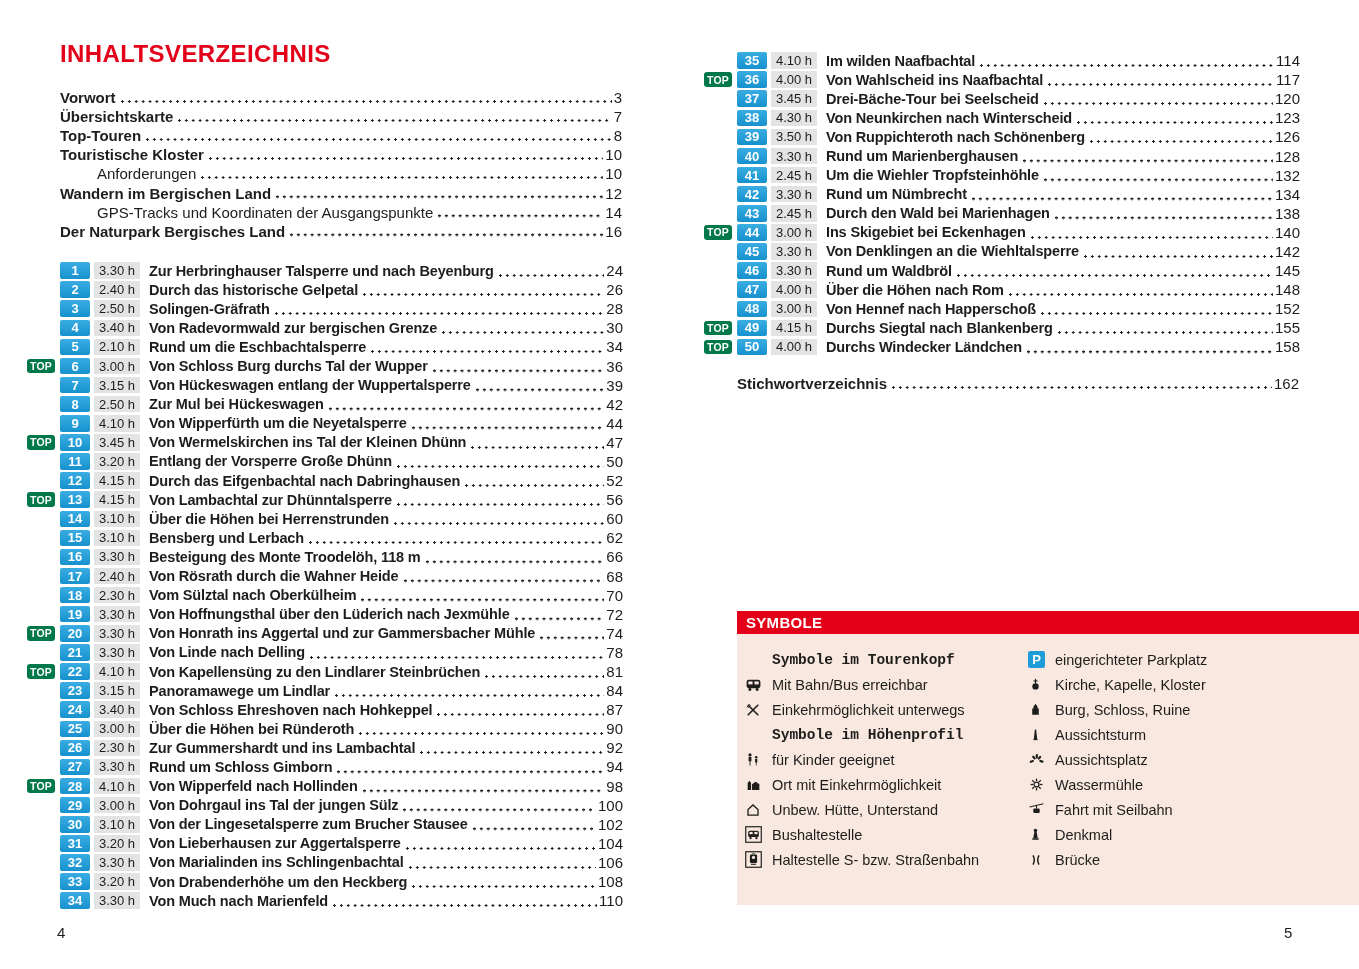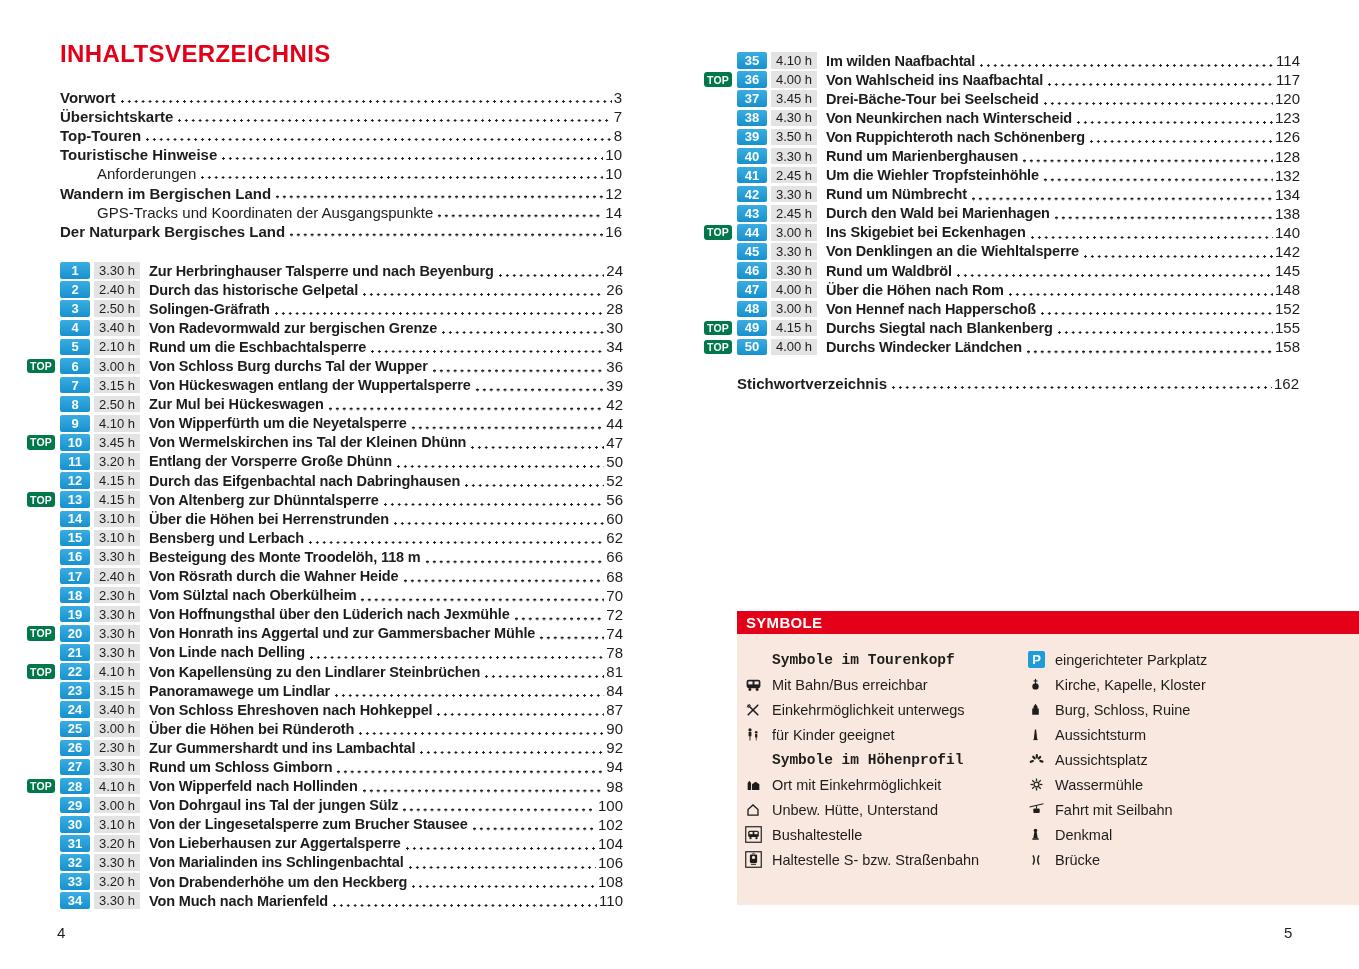--- a/index.html
+++ b/index.html
@@ -93,21 +93,21 @@
       <span class="fm-label">Übersichtskarte</span>
       <span class="leader"></span>
       <span class="fm-page">7</span>
     </div>
     <div class="fm-row">
       <span class="fm-label">Top-Touren</span>
       <span class="leader"></span>
       <span class="fm-page">8</span>
     </div>
     <div class="fm-row">
-      <span class="fm-label">Touristische Hinweise</span>
+      <span class="fm-label">Touristische Kloster</span>
       <span class="leader"></span>
       <span class="fm-page">10</span>
     </div>
     <div class="fm-row indent">
       <span class="fm-label">Anforderungen</span>
       <span class="leader"></span>
       <span class="fm-page">10</span>
     </div>
     <div class="fm-row">
       <span class="fm-label">Wandern im Bergischen Land</span>
@@ -226,21 +226,21 @@
       <span class="tour-title">Durch das Eifgenbachtal nach Dabringhausen</span>
       <span class="leader"></span>
       <span class="tour-page">52</span>
     </div>
     <div class="tour-row">
       <span class="top-cell">
         <span class="top-badge">TOP</span>
       </span>
       <span class="num-badge">13</span>
       <span class="time-cell">4.15 h</span>
-      <span class="tour-title">Von Altenberg zur Dhünntalsperre</span>
+      <span class="tour-title">Von Lambachtal zur Dhünntalsperre</span>
       <span class="leader"></span>
       <span class="tour-page">56</span>
     </div>
     <div class="tour-row">
       <span class="top-cell"></span>
       <span class="num-badge">14</span>
       <span class="time-cell">3.10 h</span>
       <span class="tour-title">Über die Höhen bei Herrenstrunden</span>
       <span class="leader"></span>
       <span class="tour-page">60</span>
@@ -583,34 +583,34 @@
               <g stroke="#1d1d1b" stroke-width="1.6" stroke-linecap="round" fill="none">
                 <path d="M3.2 3.2 L12.8 12.8"></path>
                 <path d="M12.8 3.2 L3.2 12.8"></path>
                 <path d="M2.1 4.9 L4.6 2.4" stroke-width="0.9"></path>
                 <path d="M3.0 5.8 L5.5 3.3" stroke-width="0.9"></path>
               </g>
             </svg>
           </span>
           <span class="sym-label">Einkehrmöglichkeit unterwegs</span>
         </div>
+        <div class="sym-row header">
+          <span class="sym-icon-cell"></span>
+          <span class="sym-label">Symbole im Höhenprofil</span>
+        </div>
         <div class="sym-row">
           <span class="sym-icon-cell">
             <svg viewBox="0 0 16 16" width="16" height="16" fill="#1d1d1b">
               <circle cx="5" cy="2.9" r="1.6"></circle>
               <path d="M3.6 5.1 h2.8 v4.1 h-0.95 v4.4 h-0.9 v-4.4 h-0.95 z"></path>
               <circle cx="11.2" cy="5.3" r="1.3"></circle>
               <path d="M10.1 7.1 h2.2 v3.3 h-0.75 v3.2 h-0.7 v-3.2 h-0.75 z"></path>
             </svg>
           </span>
           <span class="sym-label">für Kinder geeignet</span>
-        </div>
-        <div class="sym-row header">
-          <span class="sym-icon-cell"></span>
-          <span class="sym-label">Symbole im Höhenprofil</span>
         </div>
         <div class="sym-row">
           <span class="sym-icon-cell">
             <svg viewBox="0 0 16 16" width="17" height="17" fill="#1d1d1b">
               <path d="M2.5 13.2 V6.6 L4.1 4.4 L5.7 6.6 V13.2 Z"></path>
               <path d="M6.6 13.2 V7.8 L10 5.4 L13.5 7.8 V13.2 Z"></path>
             </svg>
           </span>
           <span class="sym-label">Ort mit Einkehrmöglichkeit</span>
         </div>

